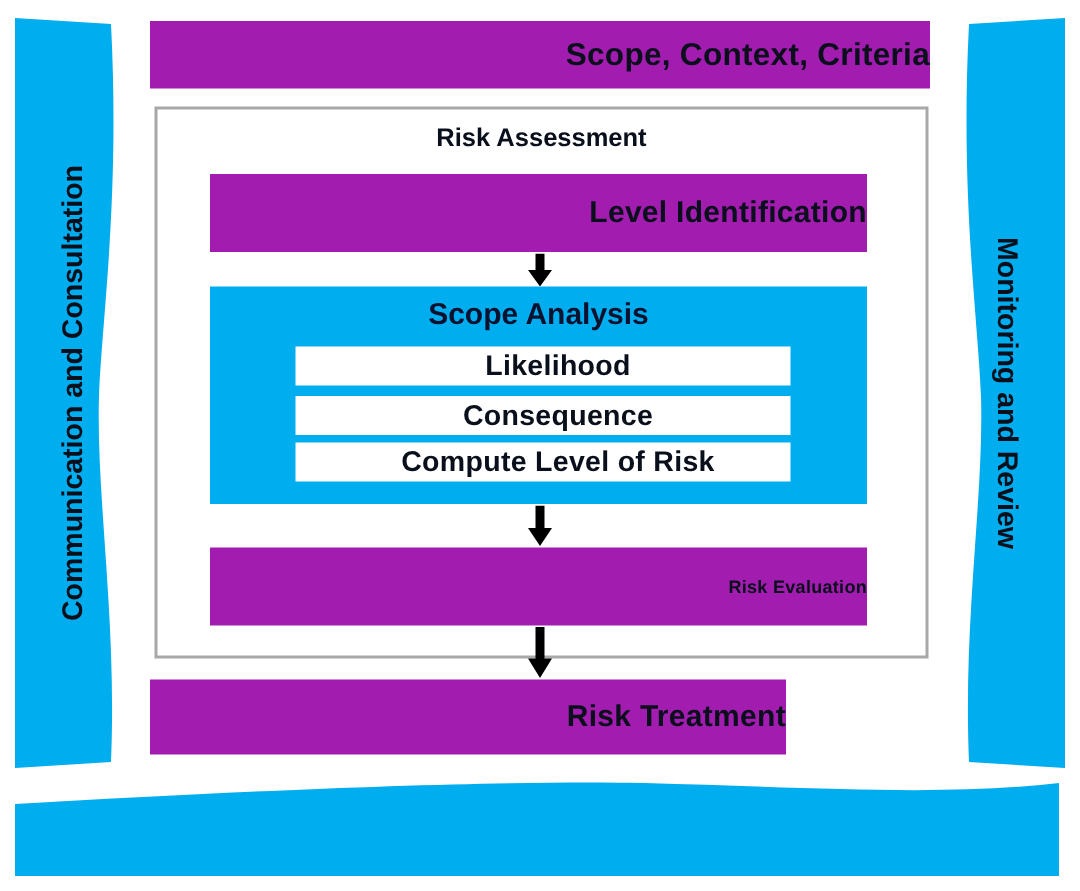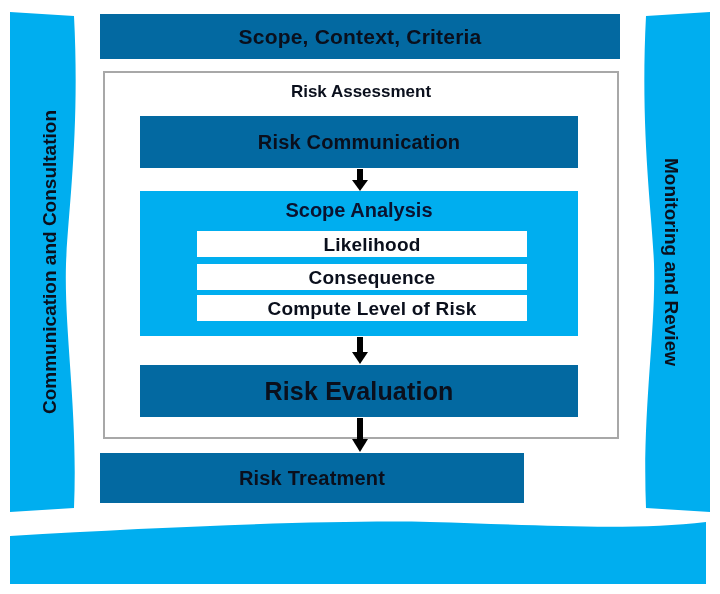--- a/index.html
+++ b/index.html
@@ -15,24 +15,24 @@
     position: relative;
     width: 720px;
     height: 594px;
     background: #ffffff;
     overflow: hidden;
   }
 
   
   .bar {
     position: absolute;
-    background: #0369a1;
+    background: #a21caf;
     display: flex;
     align-items: center;
-    justify-content: center;
+    justify-content: flex-end;
     box-sizing: border-box;
   }
   .bar-label {
     font-weight: bold;
     color: #0a0f1c;
     letter-spacing: 0.2px;
     text-align: center;
     white-space: nowrap;
     line-height: 1;
   }
@@ -118,21 +118,21 @@
   #consequence-box { top: 73px; }
   #compute-box     { top: 104px; }
 
   
   #risk-evaluation-bar {
     left: 140px;
     top: 365px;
     width: 438px;
     height: 52px;
   }
-  #risk-evaluation-bar .bar-label { font-size: 25px; }
+  #risk-evaluation-bar .bar-label { font-size: 12px; }
 
   
   #risk-treatment-bar {
     left: 100px;
     top: 453px;
     width: 424px;
     height: 50px;
   }
   #risk-treatment-bar .bar-label { font-size: 20px; }
 
@@ -216,21 +216,21 @@
 
   <div id="scope-bar" class="bar">
     <span class="bar-label">Scope, Context, Criteria</span>
   </div>
 
   <div id="risk-assessment-container">
     <div id="risk-assessment-title">Risk Assessment</div>
   </div>
 
   <div id="risk-identification-bar" class="bar">
-    <span class="bar-label">Risk Communication</span>
+    <span class="bar-label">Level Identification</span>
   </div>
 
   <div id="arrow-identification-to-analysis" class="arrow">
     <svg width="20" height="22" viewBox="0 0 20 22">
       <rect x="7" y="0" width="6" height="13" fill="#000000"></rect>
       <polygon points="10,22 2,11 18,11" fill="#000000"></polygon>
     </svg>
   </div>
 
   <div id="risk-analysis-block">

